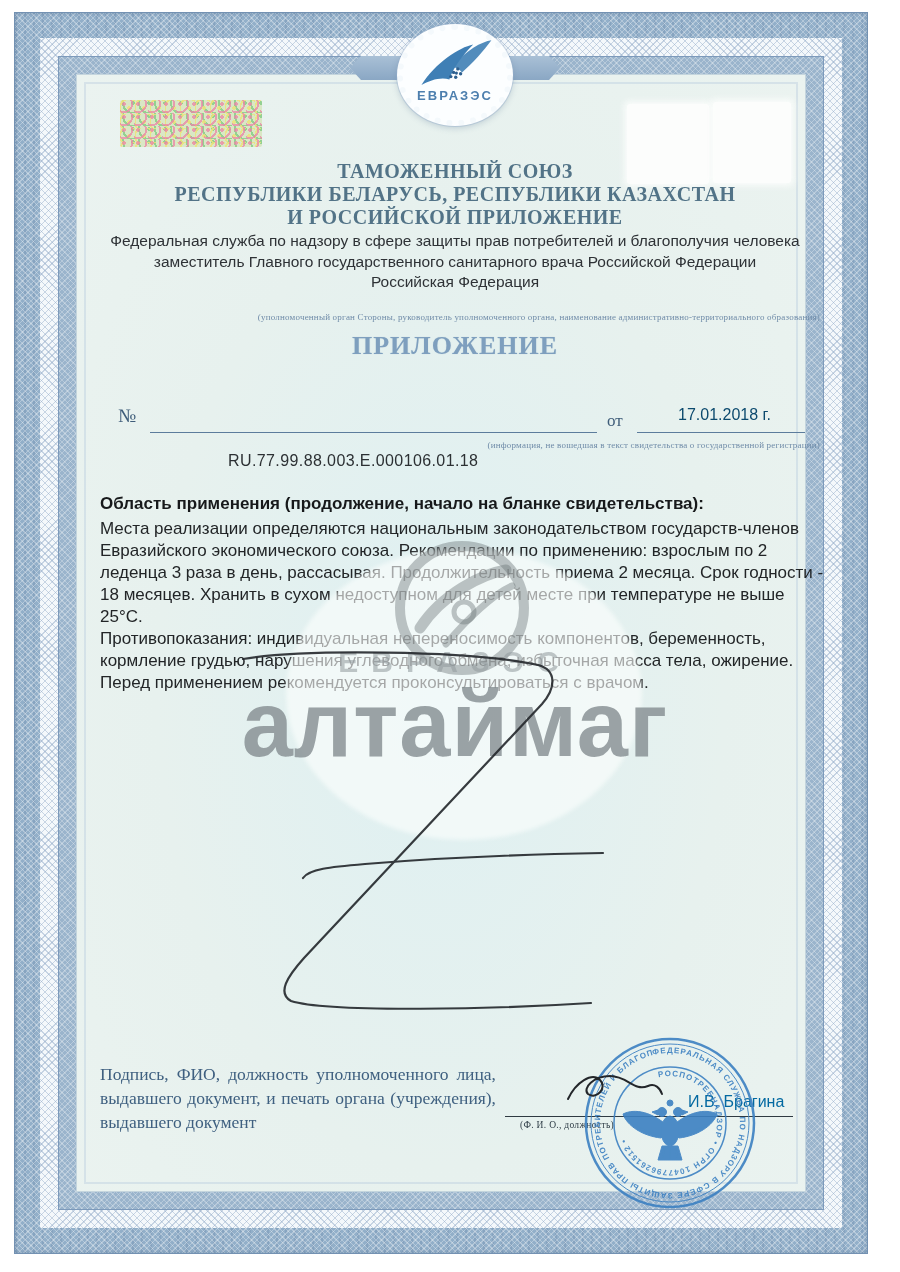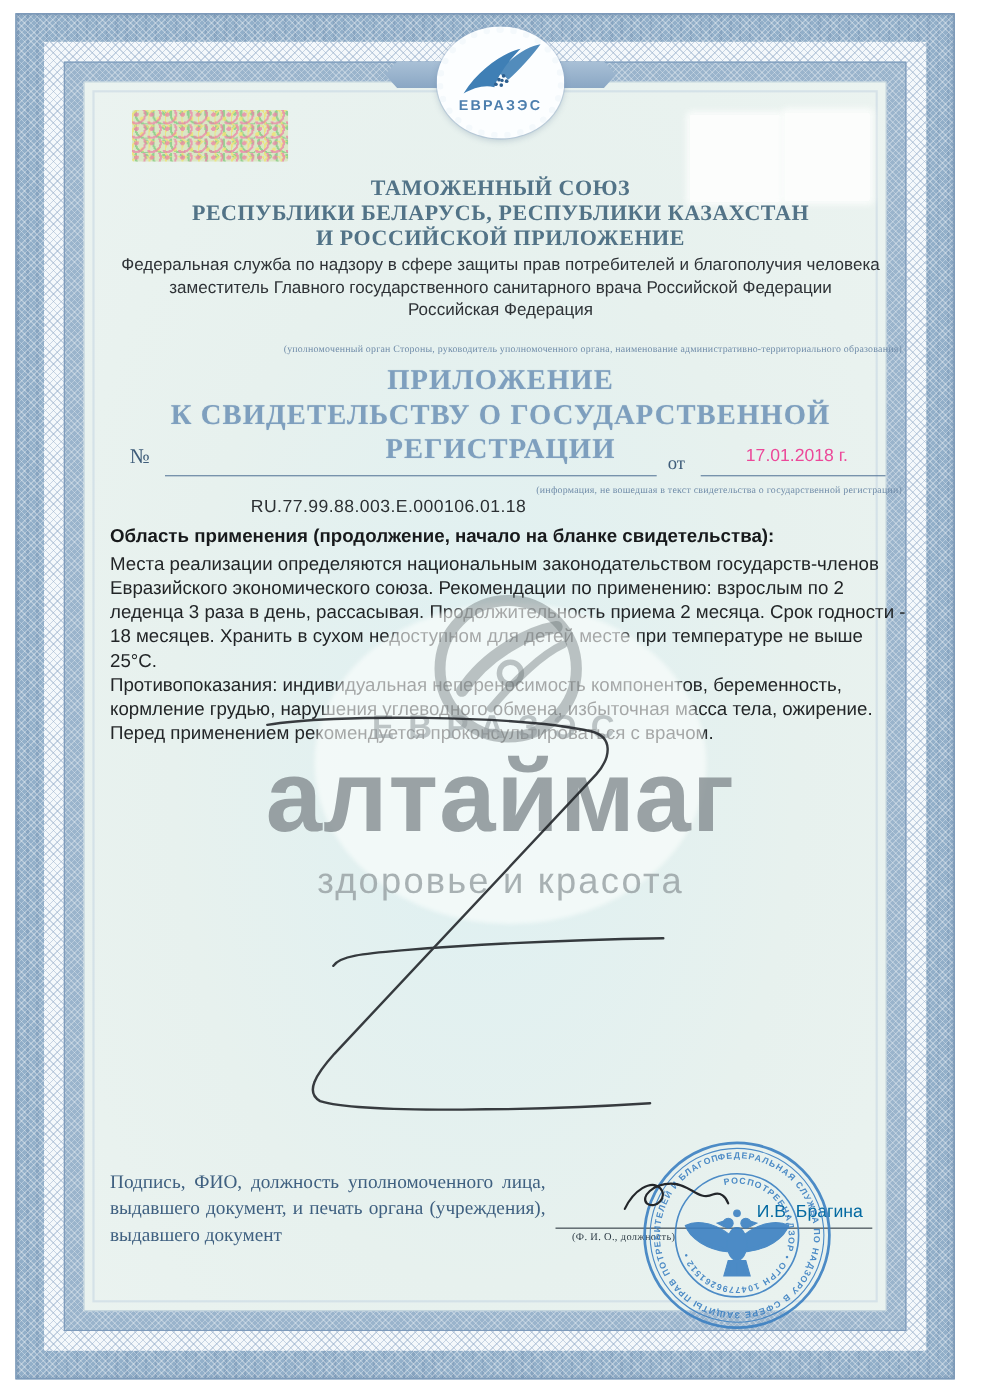--- a/index.html
+++ b/index.html
@@ -61,28 +61,28 @@
   .note{font-family:"Liberation Serif",serif;font-size:9px;color:#6f8ba8;letter-spacing:.2px;text-align:right;}
   .note1{top:312px;}
   .title{top:330px;font-family:"Liberation Serif",serif;font-weight:bold;font-size:26px;
         line-height:31px;color:#7e9fbe;letter-spacing:1px;text-shadow:0 0 1px rgba(126,159,190,.4);}
   
   .no-sign{position:absolute;left:118px;top:405px;font-family:"Liberation Serif",serif;
            font-size:19px;color:#3f5d7a;}
   .no-value{position:absolute;left:228px;top:406px;font-size:16px;letter-spacing:.4px;color:#2c3033;margin-top:46px;}
   .ot{position:absolute;left:607px;top:411px;font-family:"Liberation Serif",serif;
       font-size:17px;color:#3f5d7a;}
-  .date{position:absolute;left:678px;top:406px;font-size:16px;color:#ec4899;}
+  .date{position:absolute;left:678px;top:406px;font-size:16px;color:#0c4a6e;}
   .uline{position:absolute;top:432px;border-bottom:1.5px solid #5c7c9c;height:0;}
   .ul1{left:150px;width:447px;} .ul2{left:637px;width:168px;}
   .note2{top:440px;}
   
   .body-block{position:absolute;left:100px;top:477px;width:726px;color:#222527;
               font-size:17px;line-height:22px;}
-  .body-block .bh{font-weight:bold;color:#17191b;margin:0 0 3px 0;}
+  .body-block .bh{font-weight:bold;color:#17191b;margin:16px 0 3px 0;}
   .body-block p{margin:0;}
   
   .wm-circle{position:absolute;left:286px;top:548px;width:356px;height:292px;border-radius:50%;
              background:rgba(253,255,254,.60);filter:blur(2px);}
   .wm-emblem{position:absolute;left:384px;top:532px;}
   .wm-evrazes{top:645px;font-weight:bold;font-size:30px;letter-spacing:13px;
               color:rgba(148,156,160,.58);}
   .wm-brand{top:672px;font-weight:bold;font-size:92px;letter-spacing:1px;
             color:rgba(131,140,144,.80);}
   .wm-tagline{top:782px;font-size:33px;letter-spacing:2px;color:rgba(147,156,159,.78);}
@@ -124,21 +124,20 @@
   </div>
   <div class="cx agency">
     <div>Федеральная служба по надзору в сфере защиты прав потребителей и благополучия человека</div>
     <div>заместитель Главного государственного санитарного врача Российской Федерации</div>
     <div>Российская Федерация</div>
   </div>
   <div class="cx note note1">(уполномоченный орган Стороны, руководитель уполномоченного органа, наименование административно-территориального образования)</div>
 
   <div class="cx title">
     <div>ПРИЛОЖЕНИЕ</div>
-    <div>К СВИДЕТЕЛЬСТВУ О ГОСУДАРСТВЕННОЙ РЕГИСТРАЦИИ</div>
   </div>
 
   <div class="no-sign">№</div>
   <div class="no-value">RU.77.99.88.003.Е.000106.01.18</div>
   <div class="ot">от</div>
   <div class="date">17.01.2018 г.</div>
   <div class="uline ul1"></div>
   <div class="uline ul2"></div>
   <div class="cx note note2">(информация, не вошедшая в текст свидетельства о государственной регистрации)</div>
 
@@ -152,21 +151,20 @@
   <svg class="wm-emblem" width="156" height="150" viewBox="0 0 156 150">
     <g fill="none" stroke="rgba(108,116,120,0.42)" stroke-linecap="round">
       <circle cx="78" cy="76" r="62" stroke-width="10"></circle>
       <path d="M36,96 C58,62 98,42 122,38" stroke-width="11"></path>
       <path d="M62,112 C84,86 110,62 128,54" stroke-width="7"></path>
       <circle cx="80" cy="80" r="10" stroke-width="5"></circle>
     </g>
   </svg>
   <div class="cx wm-evrazes">ЕВРАЗЭС</div>
   <div class="cx wm-brand">алтаймаг</div>
-  <div class="cx wm-tagline">здоровье и красота</div>
 
   <svg class="overlay" width="900" height="1272" viewBox="0 0 900 1272">
     <g fill="none" stroke="#23272b" stroke-width="2.2" stroke-linecap="round" opacity="0.9">
       <path d="M243,659 C300,649 470,650 538,665 C557,670 556,688 542,704 L304,958 C287,977 277,993 291,1001 C329,1013 498,1009 591,1003"></path>
       <path d="M303,878 C309,869 330,867 365,864 C450,857 545,854 603,853"></path>
     </g>
   </svg>
 
   <div class="foot-left">Подпись, ФИО, должность уполномоченного лица, выдавшего документ, и печать органа (учреждения), выдавшего документ</div>
   <div class="sig-line"></div>

